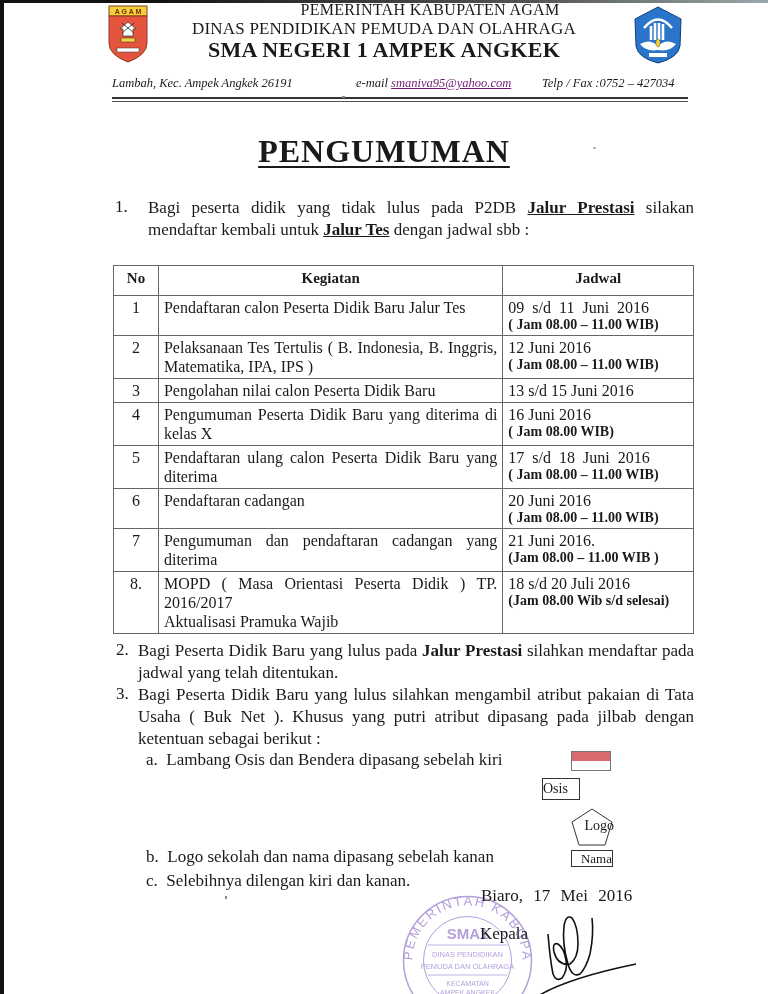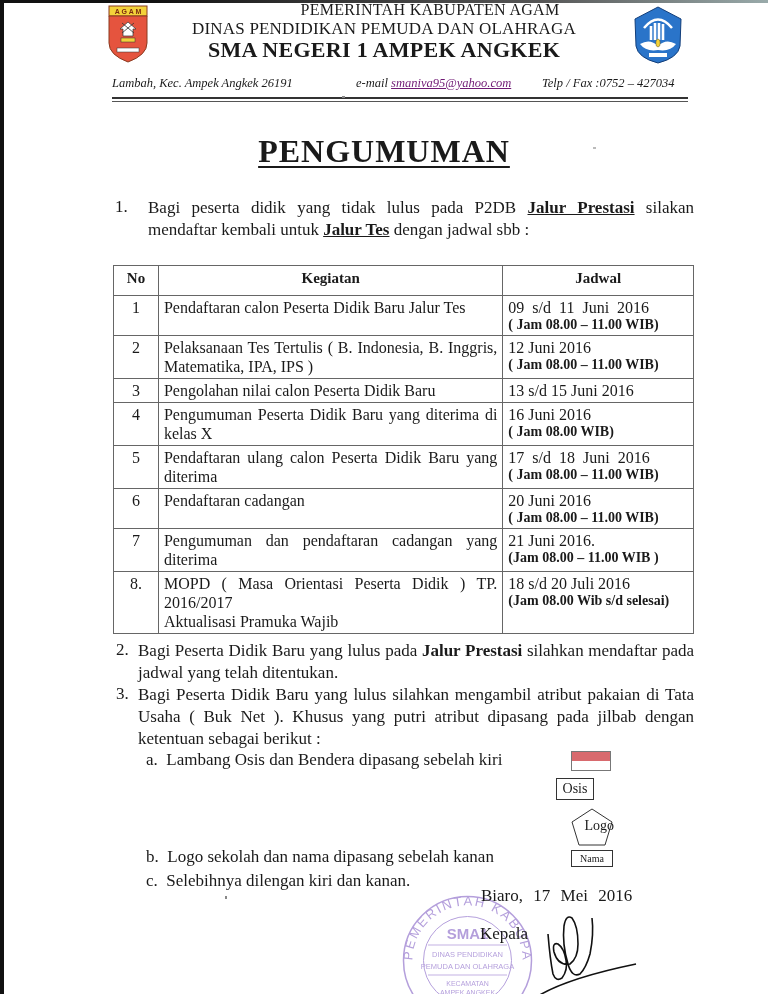--- a/index.html
+++ b/index.html
@@ -42,26 +42,26 @@
   td.no { text-align:center; width:34px; }
   td.keg { text-align:justify; width:334px; }
   td.jad { width:180px; }
   .jad-date { font-weight:normal; font-size:16px; display:block; }
   .jad-time { font-weight:bold; font-size:14px; display:block; line-height:16px; }
 
   
   .flag { position:absolute; left:571px; top:751px; width:38px; height:18px; border:1px solid #777; }
   .flag .red { height:9px; background:#d86a6e; }
   .flag .white { height:9px; background:#fff; }
-  .box-osis { position:absolute; left:556px; top:778px; width:36px; height:20px; border:1px solid #333;
-    font-size:14px; text-align:center; line-height:20px; }
+  .box-osis { position:absolute; left:542px; top:778px; width:36px; height:20px; border:1px solid #333;
+    font-size:14px; line-height:20px; }
   .pent { position:absolute; left:570px; top:808px; width:44px; height:38px; }
   .pent-label { position:absolute; left:570px; top:818px; width:44px; text-align:right; font-size:14px; }
   .box-nama { position:absolute; left:571px; top:850px; width:40px; height:15px; border:1px solid #333;
-    font-size:10px; text-align:center; line-height:15px; }
+    font-size:13px; text-align:right; line-height:15px; }
 
   .sign-date { position:absolute; left:481px; top:886px; font-size:17px; word-spacing:6px; }
   .sign-role { position:absolute; left:480px; top:918px; font-size:17px;margin-top:6px; }
   .stamp { position:absolute; left:400px; top:893px; width:135px; height:135px; opacity:0.75; }
   .sig { position:absolute; left:528px; top:904px; width:110px; height:90px; }
   .speck { position:absolute; width:3px; height:2px; background:#888; }
 </style>
 </head>
 <body>
 

